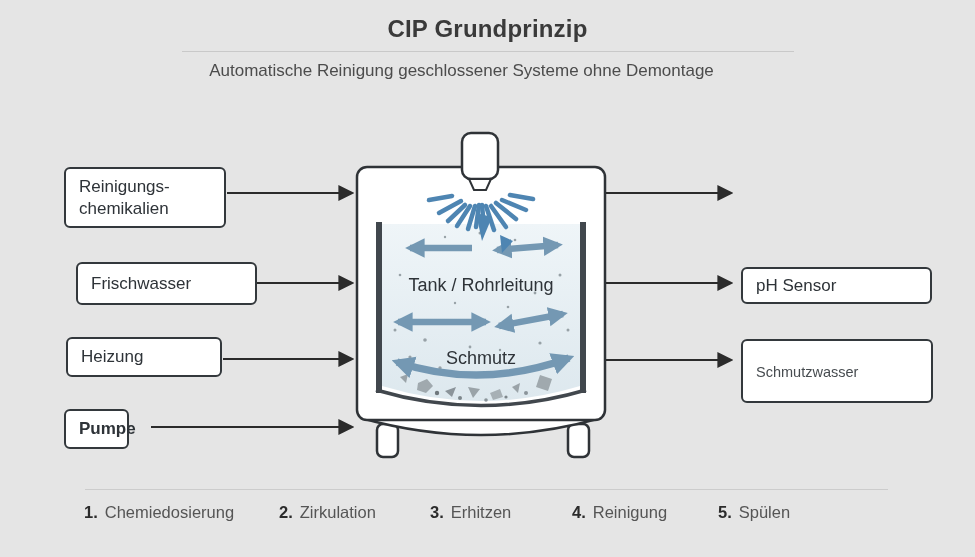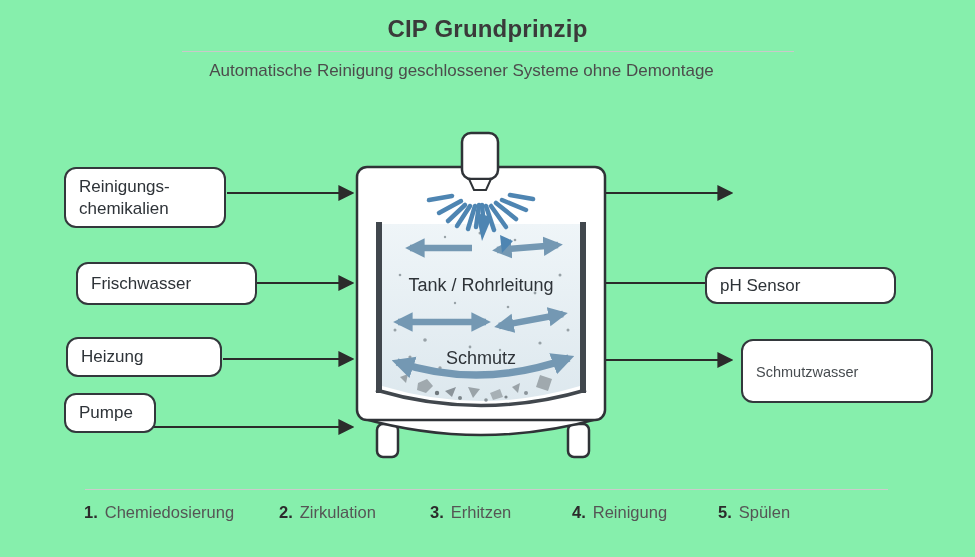--- a/index.html
+++ b/index.html
@@ -1,36 +1,36 @@
 <!DOCTYPE html>
 <html><head>
 <meta charset="utf-8">
 <style>
   html,body{margin:0;padding:0;background:#fdfdfd;font-family:"Liberation Sans",sans-serif;}
-  #canvas{position:relative;width:975px;height:557px;background:#86efac;overflow:hidden;}
+  #canvas{position:relative;width:975px;height:557px;background:#e5e5e5;overflow:hidden;}
 
   
   .header{position:absolute;left:0;top:0;width:100%;text-align:center;}
   .title{margin-top:14px;font-size:24px;font-weight:700;color:#3a3a3a;letter-spacing:.2px;line-height:30px;}
   .title-rule{width:612px;height:1px;background:#c9c9c9;margin:7px auto 0 auto;}
   .subtitle{margin-top:9px;font-size:17px;color:#4c4c4c;transform:translateX(-26px);}
 
   
-  .fbox{position:absolute;background:#ffffff;border:2px solid #33383c;border-radius:12px;
+  .fbox{position:absolute;background:#ffffff;border:2px solid #33383c;border-radius:6px;
         display:flex;flex-direction:column;justify-content:center;padding-left:13px;box-sizing:border-box;}
   .fbox .main{font-size:17px;color:#2e3338;line-height:1.25;}
   .fbox .sub{font-size:13.5px;color:#3e4347;margin-top:2px;}
   .fbox.r3 .sub{font-size:14.5px;color:#474c50;}
 
   #box-l1{left:64px;top:167px;width:162px;height:61px;}
   #box-l2{left:76px;top:262px;width:181px;height:43px;}
   #box-l3{left:66px;top:337px;width:156px;height:40px;}
-  #box-l4{left:64px;top:393px;width:92px;height:40px;}
+  #box-l4{left:64px;top:409px;width:65px;height:40px;font-weight:bold;}
   #box-r1{left:741px;top:167px;width:192px;height:63px;}
-  #box-r2{left:705px;top:267px;width:191px;height:37px;}
+  #box-r2{left:741px;top:267px;width:191px;height:37px;}
   #box-r3{left:741px;top:339px;width:192px;height:64px;}
 
   
   #connector-layer{position:absolute;left:0;top:0;z-index:0;}
   #tank-layer{position:absolute;left:330px;top:125px;z-index:1;}
   .fbox{z-index:2;}
 
   
   .steps-rule{position:absolute;left:85px;top:489px;width:803px;height:1px;background:#cccccc;}
   .step{position:absolute;top:503px;font-size:16.5px;white-space:nowrap;}

